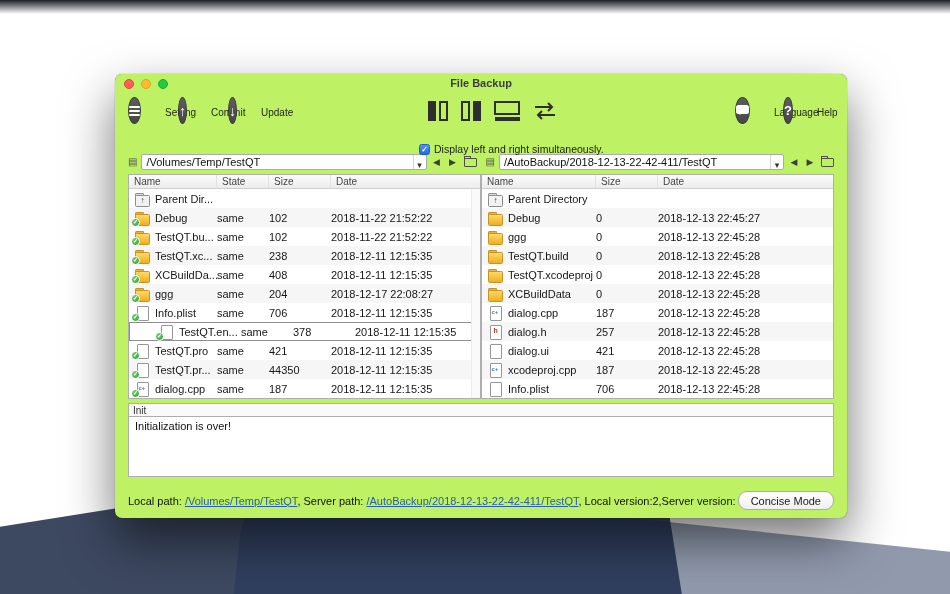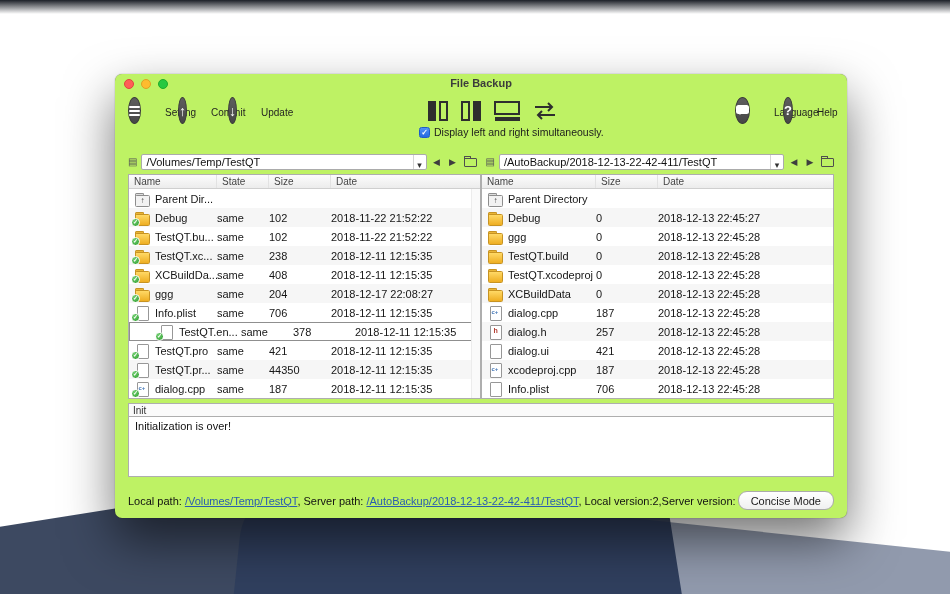--- a/index.html
+++ b/index.html
@@ -61,21 +61,21 @@
   .g-up::before   { content:"↑"; color:#fff; font-size:14px; font-weight:bold; }
   .g-down::before { content:"↓"; color:#fff; font-size:14px; font-weight:bold; }
   .g-q::before    { content:"?"; color:#fff; font-size:13px; font-weight:bold; }
   .g-bubble { width:13px; height:9px; background:#fff; border-radius:2.5px; position:relative; margin-top:-2px; }
   .g-bubble::after { content:""; position:absolute; left:2px; bottom:-4px;
     border:3px solid transparent; border-top-color:#fff; border-left-width:2px; border-right-width:2px; }
 
   .grp-center { position:absolute; left:304px; top:6px; }
   .view-icons { display:flex; gap:11px; align-items:center; margin-left:8px; }
   .vicon { display:inline-flex; align-items:center; justify-content:center; }
-  .cbx-row { display:flex; align-items:center; gap:4px; margin-top:3px; }
+  .cbx-row { display:flex; align-items:center; gap:4px; margin-top:20px; }
   .cbx { width:11px; height:11px; border:1px solid #9a9a9a; border-radius:2.5px; background:#fff; flex:0 0 11px; }
   .cbx.checked { background:linear-gradient(#4f93f7,#2468e0); border-color:#1f5bc9; }
   .cbx.checked::after { content:"✓"; color:#fff; font-size:8px; font-weight:bold; display:block; text-align:center; line-height:10px; }
   .cbx-label { font-size:10.5px; color:#1c1c1c; }
 
   
   .pathbars { display:flex; gap:9px; padding:2px 13px 0; flex:0 0 20px; align-items:center; }
   .pathbar { flex:1; display:flex; align-items:center; gap:4px; min-width:0; }
   .pb-icon { font-size:10px; color:#555; line-height:1; flex:0 0 auto; }
   .combo { flex:1; display:flex; align-items:center; height:16px; background:#fff;

